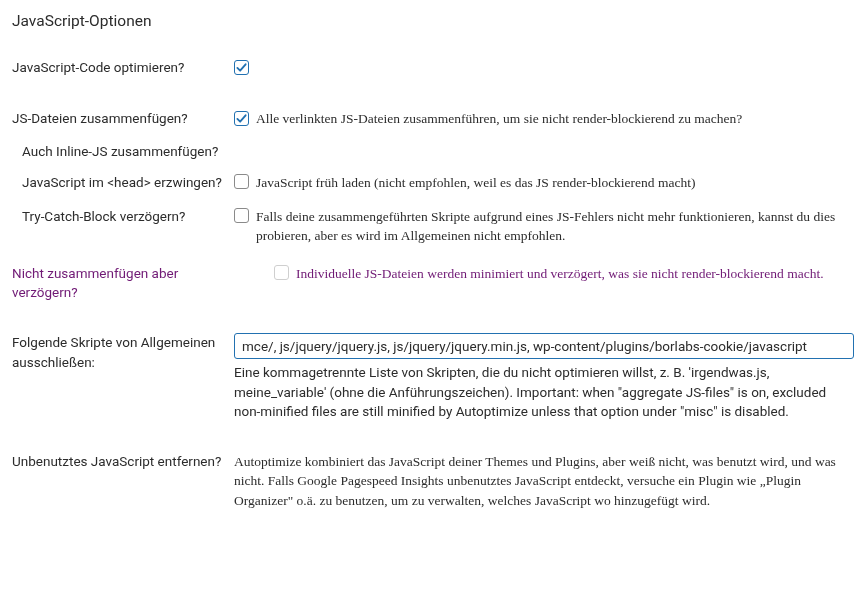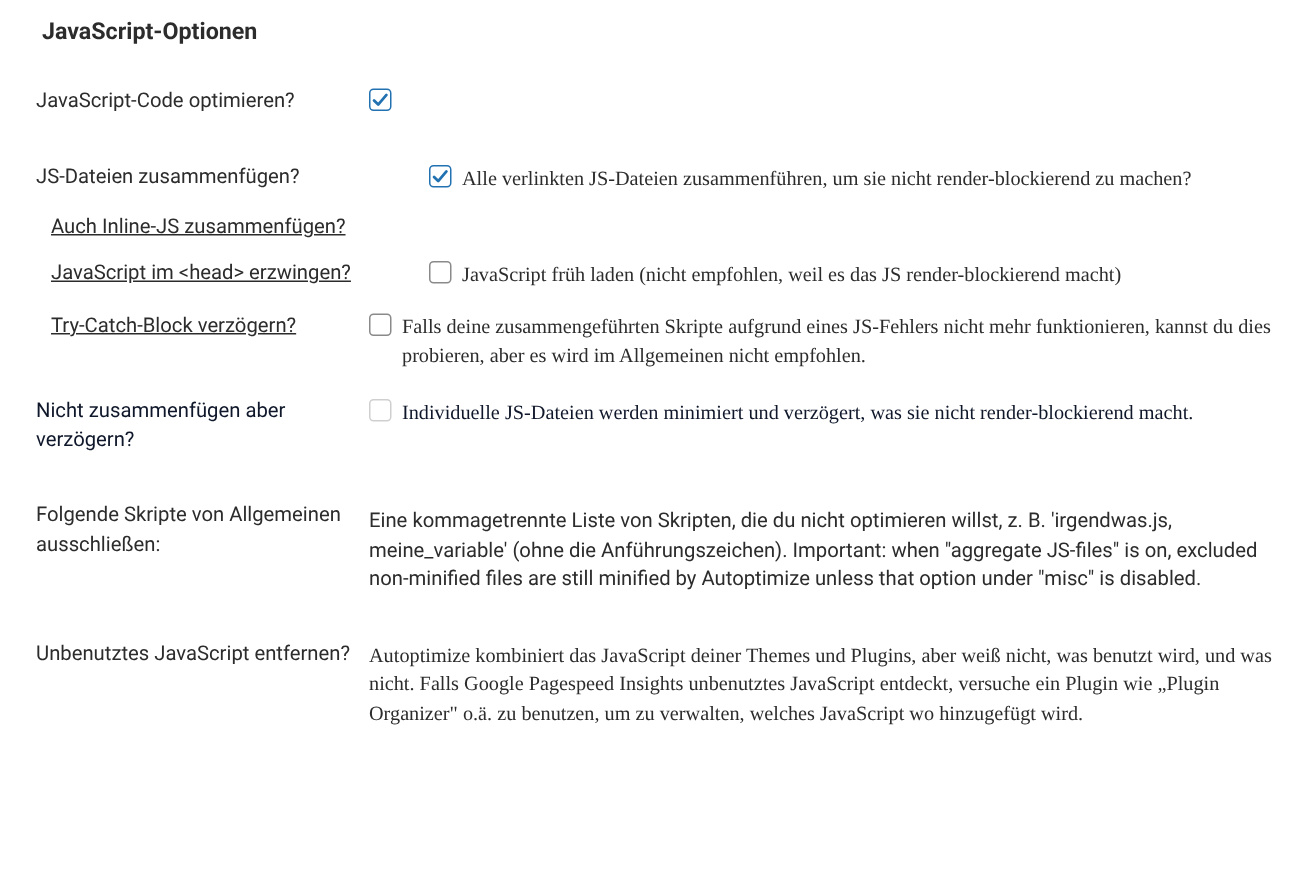--- a/index.html
+++ b/index.html
@@ -8,36 +8,35 @@
     padding: 10px 12px;
     font-family: -apple-system, BlinkMacSystemFont, "Segoe UI", Roboto, sans-serif;
     font-size: 13.5px;
     color: #2c2c2c;
     background: #fff;
     width: 867px;
     line-height: 1.45;
   }
   h2 {
     font-size: 15.5px;
-    font-weight: 700;
-    margin: 0 0 26px 16px;
+    font-weight: 400;
+    margin: 0 0 26px 0;
   }
   .row {
     display: flex;
     align-items: flex-start;
     margin-bottom: 18px;
-    margin-left: 12px;
   }
-  .row.tight { margin-bottom: 12px; gap: 40px; }
+  .row.tight { margin-bottom: 12px; }
   .label-col {
     width: 222px;
     flex-shrink: 0;
     padding-right: 10px;
   }
-  .label-col.sub { padding-left: 10px; text-decoration: underline; }
+  .label-col.sub { padding-left: 10px; }
   .ctrl-col {
     flex: 1;
     display: flex;
     align-items: flex-start;
   }
   .cb-wrap {
     width: 22px;
     flex-shrink: 0;
     padding-top: 1px;
   }
@@ -54,21 +53,21 @@
   }
   .checkbox.checked {
     border-color: #2271b1;
   }
   .checkbox.checked svg { display: block; }
   .checkbox svg { display: none; width: 11px; height: 11px; }
   .desc {
     flex: 1;
     font-family: Liberation Serif, serif;
   }
-  .disabled { color: #0f172a; }
+  .disabled { color: #701a75; gap: 40px; }
   .disabled .checkbox { border-color: #cfcfcf; }
   .text-input {
     width: 100%;
     max-width: 620px;
     border: 1.5px solid #2271b1;
     border-radius: 3px;
     padding: 4px 7px;
     font-size: 13.5px;
     font-family: inherit;
     color: #2c2c2c;
@@ -154,20 +153,21 @@
     </div>
     <div class="desc">Individuelle JS-Dateien werden minimiert und verzögert, was sie nicht render-blockierend macht.</div>
   </div>
 </div>
 
 <div class="gap"></div>
 
 <div class="row">
   <div class="label-col">Folgende Skripte von Allgemeinen ausschließen:</div>
   <div class="ctrl-col" style="display:block;">
+    <input type="text" class="text-input" value="mce/, js/jquery/jquery.js, js/jquery/jquery.min.js, wp-content/plugins/borlabs-cookie/javascript" style="">
     <div class="helptext">Eine kommagetrennte Liste von Skripten, die du nicht optimieren willst, z. B. 'irgendwas.js, meine_variable' (ohne die Anführungszeichen). Important: when "aggregate JS-files" is on, excluded non-minified files are still minified by Autoptimize unless that option under "misc" is disabled.</div>
   </div>
 </div>
 
 <div class="gap"></div>
 
 <div class="row">
   <div class="label-col">Unbenutztes JavaScript entfernen?</div>
   <div class="ctrl-col">
     <div class="desc">Autoptimize kombiniert das JavaScript deiner Themes und Plugins, aber weiß nicht, was benutzt wird, und was nicht. Falls Google Pagespeed Insights unbenutztes JavaScript entdeckt, versuche ein Plugin wie „Plugin Organizer" o.ä. zu benutzen, um zu verwalten, welches JavaScript wo hinzugefügt wird.</div>

